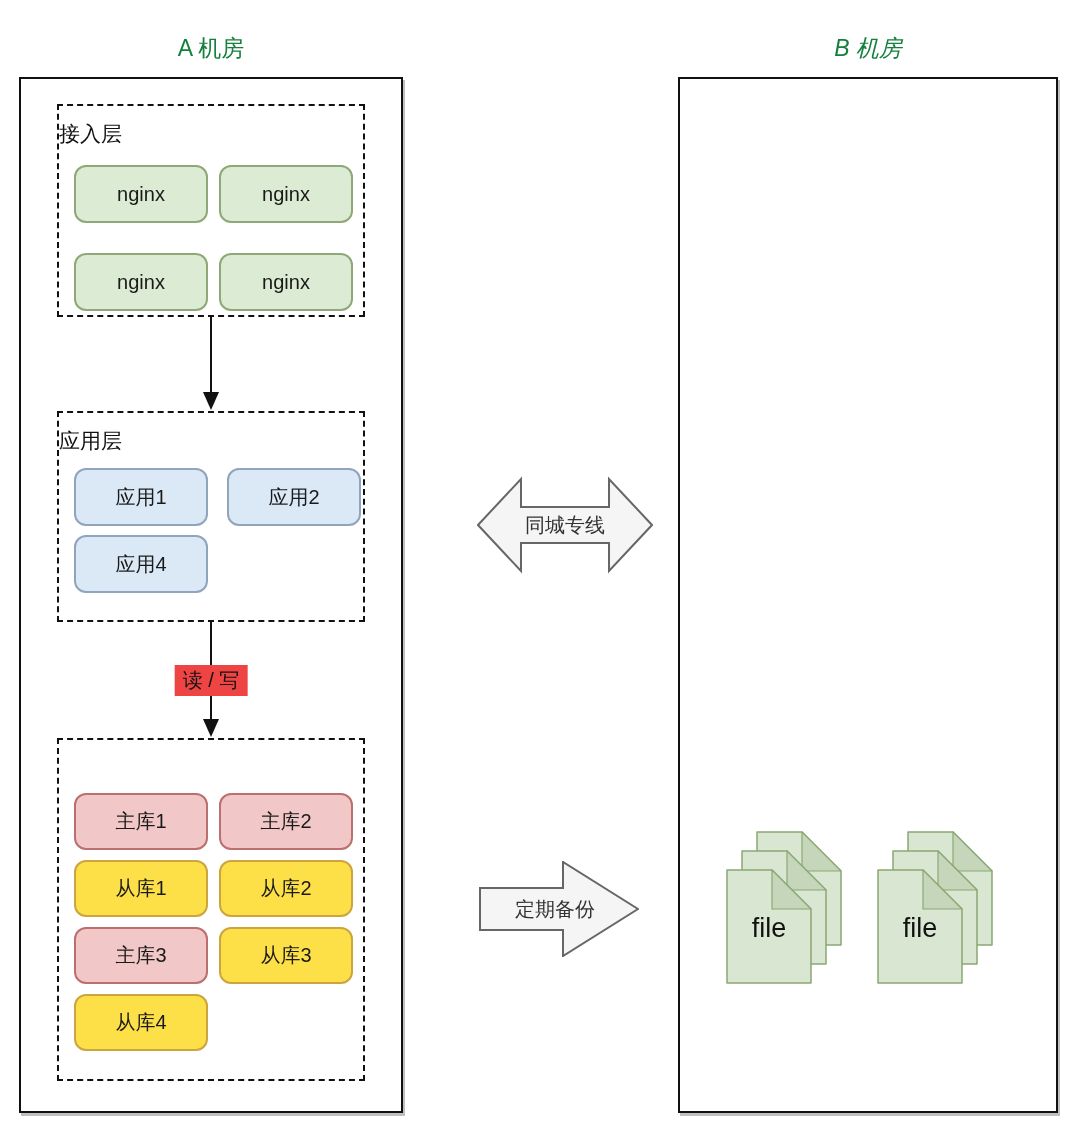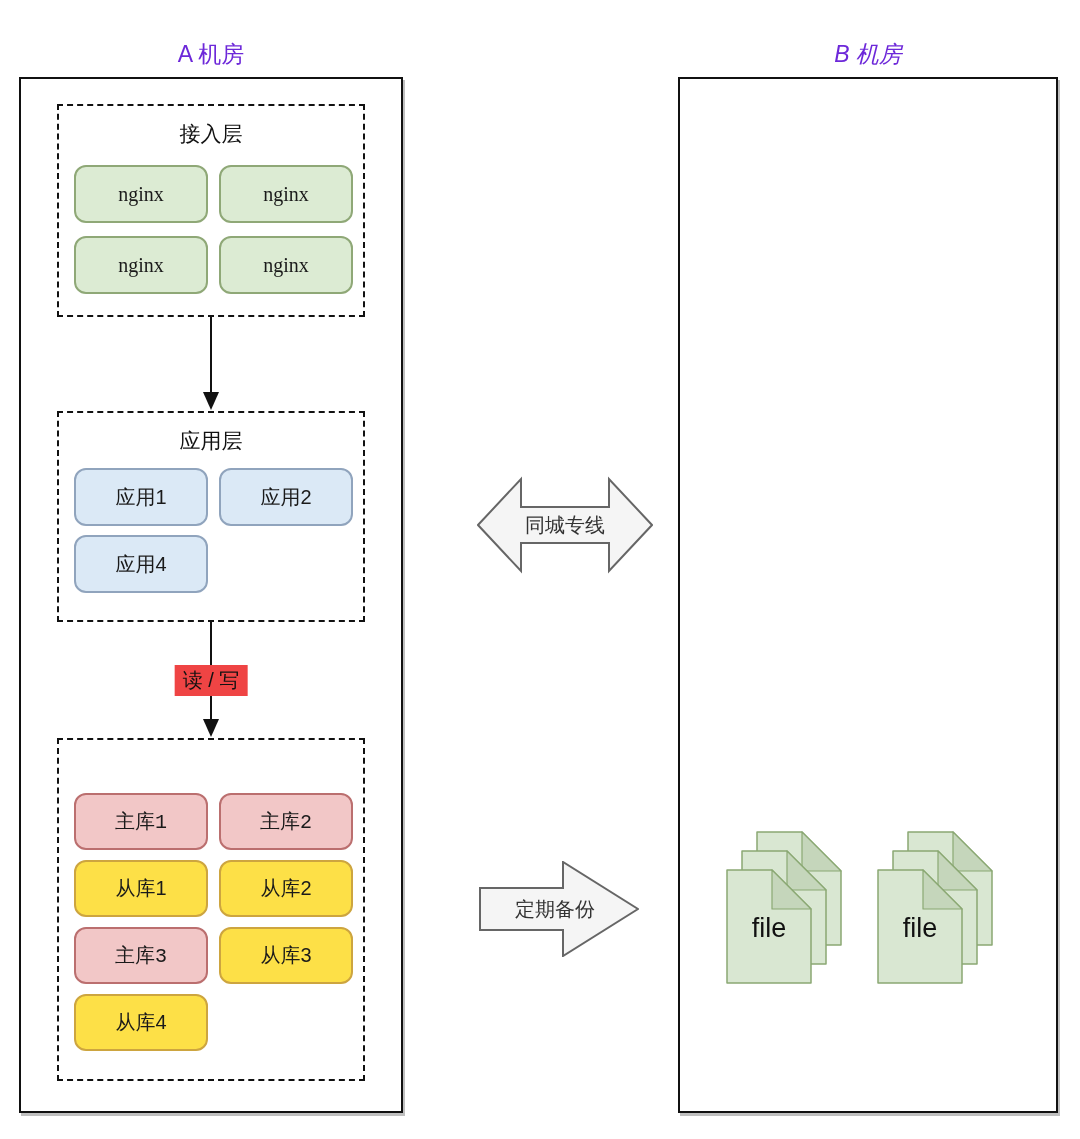--- a/index.html
+++ b/index.html
@@ -9,26 +9,26 @@
   }
   .canvas {
     position: relative;
     width: 1080px;
     height: 1139px;
     background: #ffffff;
     overflow: hidden;
   }
   .room-title {
     position: absolute;
-    top: 39px;
+    top: 33px;
     height: 30px;
     line-height: 30px;
     text-align: center;
     font-size: 23px;
-    color: #6d28d9;
+    color: #15803d;
   }
   .room-title.a { left: 19px;  width: 384px; }
   .room-title.b { left: 678px; width: 380px; font-style: italic; }
 
   .room-box {
     position: absolute;
     top: 77px;
     height: 1032px;
     background: #ffffff;
     border: 2px solid #111111;
@@ -46,49 +46,49 @@
   }
   .layer-section.access  { top: 104px; height: 209px; }
   .layer-section.app     { top: 411px; height: 207px; }
   .layer-section.storage { top: 738px; height: 339px; }
 
   .layer-title {
     position: absolute;
     top: 14px;
     left: 0;
     width: 100%;
-    text-align: center;
+    text-align: left;
     font-size: 21px;
     color: #111111;
   }
 
   .node-grid {
     position: absolute;
     left: 15px;
     display: grid;
     grid-template-columns: 134px 134px;
   }
-  .layer-section.access  .node-grid { top: 59px; gap: 13px 11px; font-family: Liberation Serif, serif; }
-  .layer-section.app     .node-grid { top: 55px; gap: 9px 11px;  }
+  .layer-section.access  .node-grid { top: 59px; gap: 30px 11px; }
+  .layer-section.app     .node-grid { top: 55px; gap: 9px 19px;  }
   .layer-section.storage .node-grid { top: 53px; gap: 10px 11px; }
 
   .node {
     height: 58px;
     border-radius: 12px;
     display: flex;
     align-items: center;
     justify-content: center;
     font-size: 20px;
     color: #1a1a1a;
     box-sizing: border-box;
   }
   .layer-section.storage .node { height: 57px; }
   .node.green  { background: #dcebd3; border: 2px solid #8fa877; }
   .node.blue   { background: #dbe9f6; border: 2px solid #90a4bd; }
-  .node.master { background: #f2c7c7; border: 2px solid #bb6f6f; font-family: Liberation Mono, monospace; }
+  .node.master { background: #f2c7c7; border: 2px solid #bb6f6f; }
   .node.slave  { background: #fde047; border: 2px solid #cda53f; }
 
   .varrow {
     position: absolute;
     width: 2px;
     background: #111111;
   }
   .varrow .head {
     position: absolute;
     bottom: -18px;

